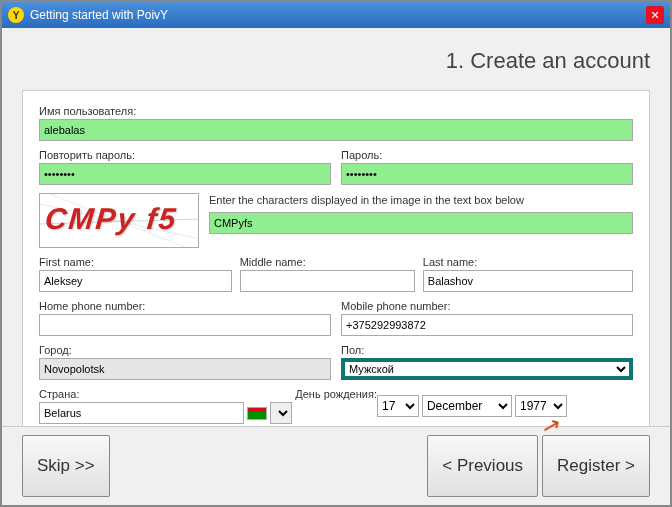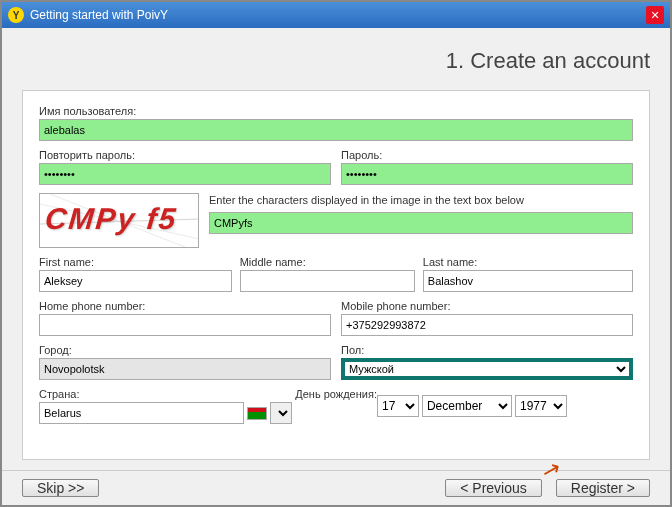--- a/index.html
+++ b/index.html
@@ -197,31 +197,31 @@
     .bottom-bar {
       display: flex;
       justify-content: space-between;
       align-items: center;
       padding: 8px 20px 8px 20px;
       background: #f0f0f0;
       border-top: 1px solid #ccc;
       flex-shrink: 0;
     }
     .btn {
-      padding: 0 14px;
-      font-size: 14px;
+      padding: 20px 14px;
+      font-size: 17px;
       border: 1px solid #888;
       background: linear-gradient(to bottom, #f8f8f8, #e0e0e0);
       cursor: pointer;
       color: #333;
       border-radius: 2px;
     }
     .btn-group {
       display: flex;
-      gap: 14px;
+      gap: 4px;
     }
     .country-row {
       display: flex;
       gap: 3px;
       margin-bottom: 10px;
     }
     .country-col {
       flex: 1.5;
     }
     .dob-col {

